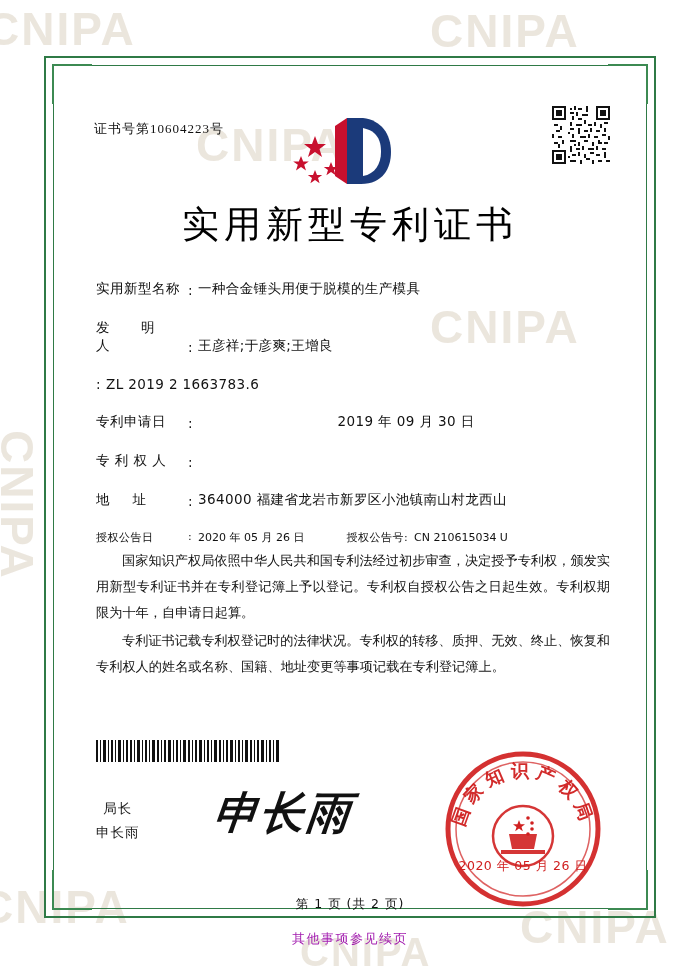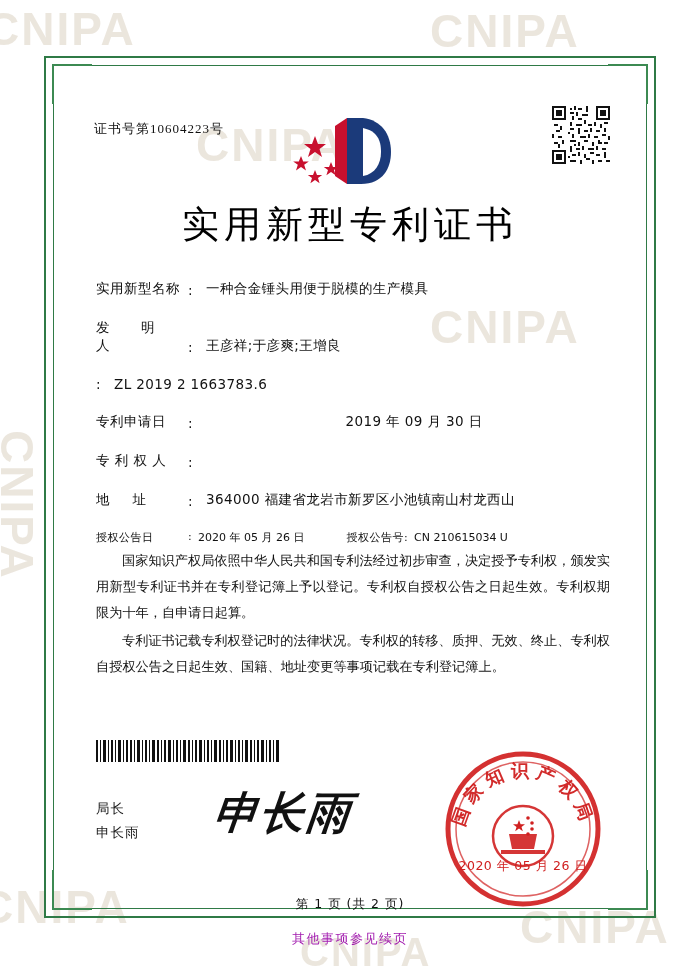--- a/index.html
+++ b/index.html
@@ -135,21 +135,21 @@
   }
   .row .lbl {
     width: 92px;
     flex: 0 0 92px;
     letter-spacing: 0.5px;
   }
   .row .lbl.sp1 { letter-spacing: 9px; }
   .row .lbl.sp2 { letter-spacing: 9px; }
   .row .lbl.sp3 { letter-spacing: 23px; }
   .row .colon { width: 10px; flex: 0 0 10px; }
-  .row .val { flex: 1 1 auto; letter-spacing: 0.4px; margin-left: 8px; }
+  .row .val { flex: 1 1 auto; letter-spacing: 0.4px; }
 
   .row-split { display: flex; align-items: flex-start; font-size: 11px; }
   .row-split .seg2 { margin-left: 42px; display: flex; align-items: baseline; }
   .row-split .seg2 .lbl2 { letter-spacing: 0.5px; }
 
   
   .paras {
     position: absolute;
     left: 50px;
     right: 44px;
@@ -174,20 +174,21 @@
   }
 
   
   .sig-label {
     position: absolute;
     left: 50px;
     top: 738px;
     font-size: 13.5px;
     line-height: 24px;
     letter-spacing: 1px;
+    text-align: center;
   }
   .sig-script {
     position: absolute;
     left: 168px;
     top: 726px;
     font-family: "DejaVu Serif", serif;
     font-size: 44px;
     font-weight: 700;
     font-style: italic;
     color: #111;
@@ -408,21 +409,21 @@
           <span class="lbl2">授权公告号</span>
           <span class="colon">:</span>
           <span>CN 210615034 U</span>
         </span>
       </div>
 
     </div>
 
     <div class="paras">
       <p>国家知识产权局依照中华人民共和国专利法经过初步审查，决定授予专利权，颁发实用新型专利证书并在专利登记簿上予以登记。专利权自授权公告之日起生效。专利权期限为十年，自申请日起算。</p>
-      <p>专利证书记载专利权登记时的法律状况。专利权的转移、质押、无效、终止、专利权自授权公告之日起生效、国籍、地址变更等事项记载在专利登记簿上。</p>
+      <p>专利证书记载专利权登记时的法律状况。专利权的转移、质押、无效、终止、恢复和专利权人的姓名或名称、国籍、地址变更等事项记载在专利登记簿上。</p>
     </div>
 
     <div class="barcode">
       <svg viewBox="0 0 186 22" width="186" height="22" shape-rendering="crispEdges">
         <rect width="186" height="22" fill="#ffffff"></rect>
         <g fill="#111">
           <rect x="0" y="0" width="2" height="22"></rect>
             <rect x="4" y="0" width="1" height="22"></rect>
           <rect x="7" y="0" width="3" height="22"></rect>
             <rect x="12" y="0" width="1" height="22"></rect>

